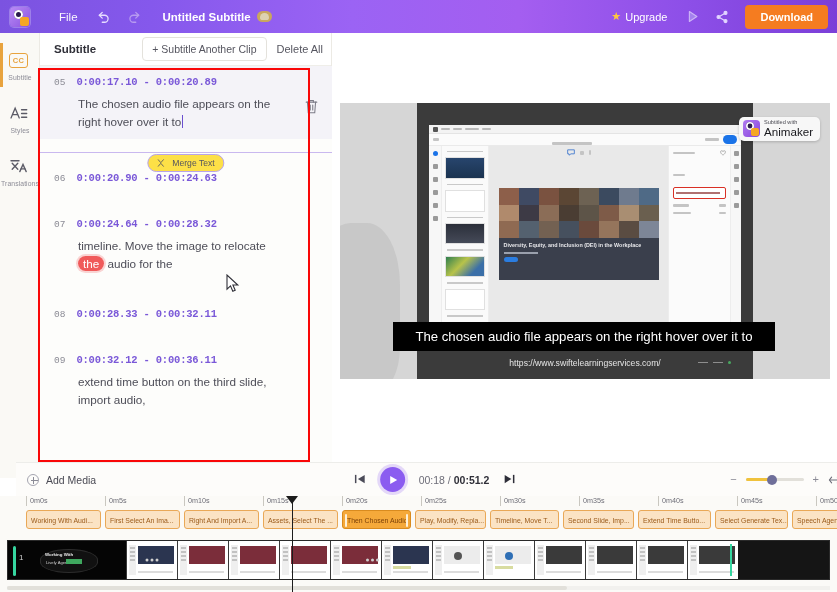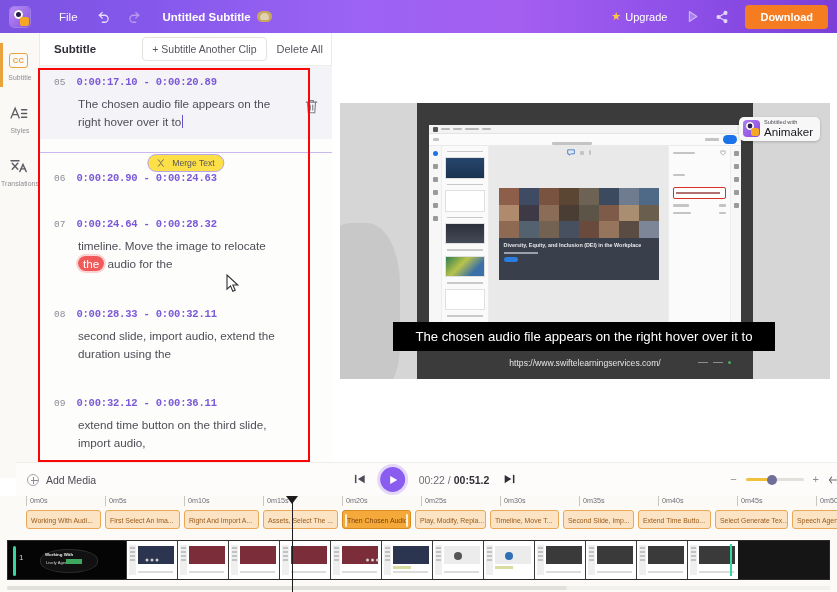--- a/index.html
+++ b/index.html
@@ -533,21 +533,20 @@
           <span>audio for the</span>
         </div>
       </div>
       <div class="sub-gap"></div>
 
       <div class="sub-item">
         <div class="sub-head">
           <span class="sub-idx">08</span>
           <span class="sub-time"><span>0:00:28.33</span> <span>-</span> <span>0:00:32.11</span></span>
         </div>
-        <div class="sub-text">second slide, import audio, extend the duration using the</div>
       </div>
       <div class="sub-gap"></div>
 
       <div class="sub-item">
         <div class="sub-head">
           <span class="sub-idx">09</span>
           <span class="sub-time"><span>0:00:32.12</span> <span>-</span> <span>0:00:36.11</span></span>
         </div>
         <div class="sub-text">extend time button on the third slide, import audio,</div>
       </div>
@@ -716,21 +715,21 @@
       <div>
         <svg width="12" height="12" viewBox="0 0 16 16" fill="#4b4b58">
             <rect x="1" y="2.5" width="2" height="11"></rect>
             <path d="M14 2.5L5 8l9 5.5z"></path>
           </svg>
       </div>
       <div class="play-circle">
         <div class="play-tri"></div>
       </div>
       <div class="time-txt">
-        <span>00:22</span>
+        <span>00:18</span>
         <span>/</span>
         <b>00:51.2</b>
       </div>
       <div>
         <svg width="12" height="12" viewBox="0 0 16 16" fill="#2e2e38">
             <path d="M2 2.5L11 8l-9 5.5z"></path>
             <rect x="13" y="2.5" width="2" height="11"></rect>
           </svg>
       </div>
     </div>

